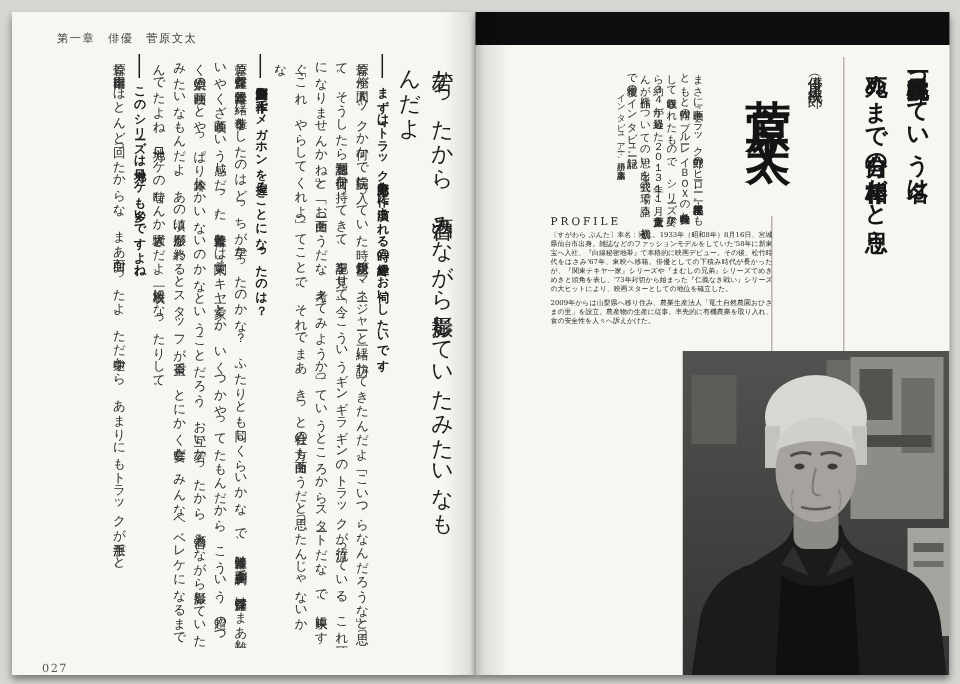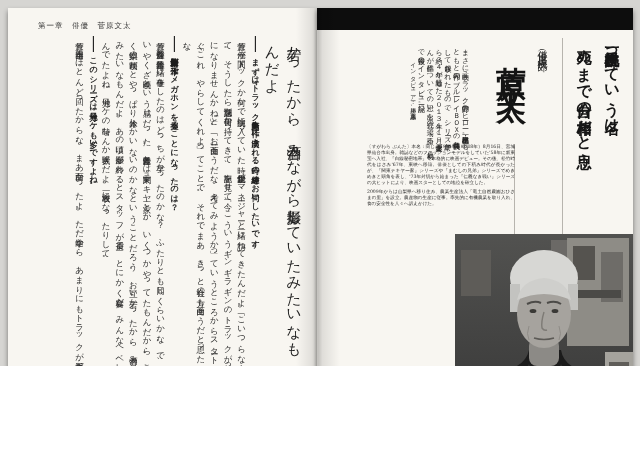--- a/index.html
+++ b/index.html
@@ -1,16 +1,16 @@
 <!DOCTYPE html>
 <html><head>
 <meta charset="utf-8">
 <style>
   html,body{margin:0;padding:0;}
-  .stage{position:relative;width:640px;height:366px;background:#d6d5d2;overflow:hidden;
+  .stage{position:relative;width:640px;height:456px;background:#d6d5d2;overflow:hidden;
          font-family:"DejaVu Serif","Liberation Serif",serif;color:#2b2b2b;}
   .page{position:absolute;top:8px;height:442px;background:#f8f6f1;box-shadow:0 3px 5px rgba(0,0,0,.45);}
   .page.left{left:8px;width:309px;}
   .page.right{left:317px;width:316px;}
   .v{writing-mode:vertical-rl;text-orientation:mixed;}
 
   
   .running-head{position:absolute;left:30px;top:13px;font-size:7.5px;letter-spacing:1px;color:#3a3a3a;}
   .interview{position:absolute;right:13px;top:28px;width:272px;height:396px;overflow:hidden;
              font-size:8.4px;line-height:1.62;}
@@ -67,20 +67,21 @@
     <div class="byline v">
       <span class="role">俳優（星桃次郎）</span>
       <span class="name">菅原文太</span>
     </div>
     <div class="intro v">
       <p class="lead">まさに映画『トラック野郎』のヒーロー、一番星・星桃次郎。もともと同作のブルーレイＢＯＸの特典映像として収録されたもので、シリーズ終了から約３４年が経過した２０１３年１１月、菅原文太さんが作品についての思い出を公式の場で語る、最初で最後のインタビュー記録。</p>
       <p class="credit">インタビュアー：小川勝、高木康彦</p>
     </div>
     <div class="rule rule2"></div>
     <div class="profile">
+      <div class="profile-label">PROFILE</div>
       <p>〔すがわら ぶんた〕本名：同じ。1933年（昭和8年）8月16日、宮城県仙台市出身。雑誌などのファッションモデルをしていた'58年に新東宝へ入社、『白線秘密地帯』で本格的に映画デビュー。その後、松竹時代をはさみ'67年、東映へ移籍。俳優としての下積み時代が長かったが、『関東テキヤ一家』シリーズや『まむしの兄弟』シリーズでめきめきと頭角を表し、'73年封切から始まった『仁義なき戦い』シリーズの大ヒットにより、映画スターとしての地位を確立した。</p>
       <p>2009年からは山梨県へ移り住み、農業生産法人「竜土自然農園おひさまの里」を設立。農産物の生産に従事。率先的に有機農業を取り入れ、食の安全性を人々へ訴えかけた。</p>
     </div>
 
     <svg class="photo" viewBox="0 0 178 216" preserveAspectRatio="none" role="img">
       <defs>
         <linearGradient id="wall" x1="0" y1="0" x2="0" y2="1">
           <stop offset="0" stop-color="#525250"></stop>
             <stop offset="1" stop-color="#343434"></stop>
         </linearGradient>

